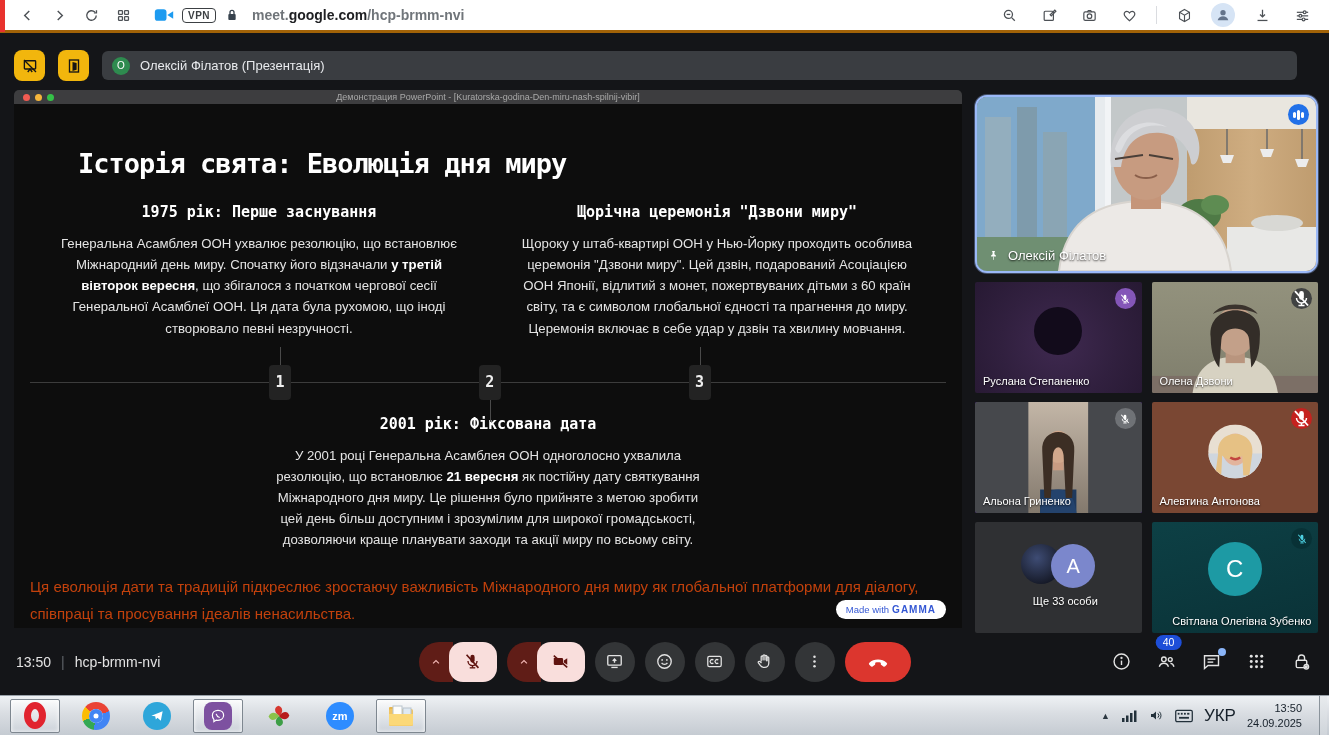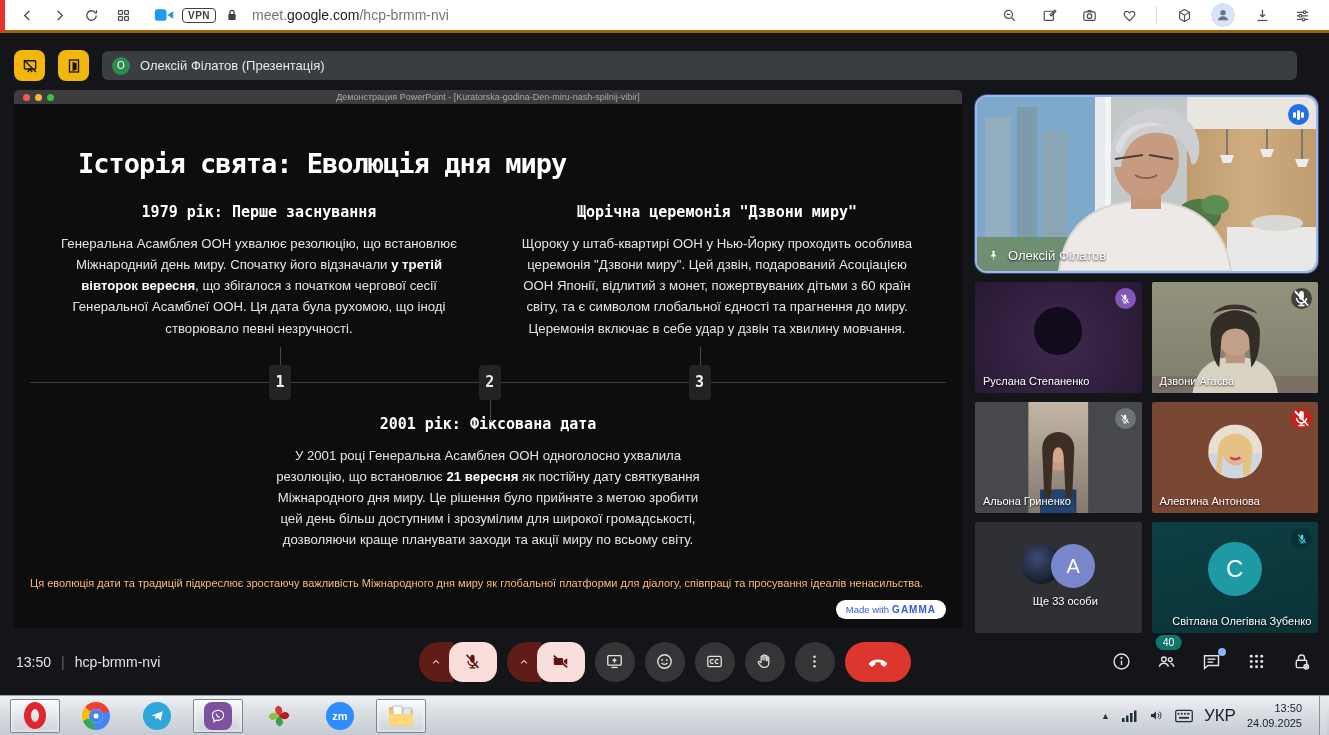--- a/index.html
+++ b/index.html
@@ -7,21 +7,21 @@
               font-family:"Liberation Sans","DejaVu Sans",sans-serif; }
 
   
   .browser { height:33px; background:#fff; display:flex; align-items:center; position:relative; border-bottom:3px solid #a16207; }
   .red-strip { position:absolute; left:0; top:0; width:5px; height:32px; background:#e8322e; }
   .bnav { display:flex; align-items:center; gap:6px; margin-left:14px; }
   .bico { width:26px; height:26px; display:flex; align-items:center; justify-content:center; color:#4d5156; border-radius:50%; }
   .bico svg { width:17px; height:17px; }
   .addr { display:flex; align-items:center; gap:8px; margin-left:18px; }
   .vpn-badge { border:1.6px solid #3c4043; border-radius:4px; font-size:10px; font-weight:bold; color:#3c4043; padding:1px 5px; letter-spacing:.5px; }
-  .url { font-size:14px; margin-left:4px; white-space:nowrap; }
+  .url { font-size:14px; margin-left:4px; white-space:nowrap;font-weight:bold; }
   .url .u1 { color:#70757a; } .url .u2 { color:#202124; } .url .u3 { color:#70757a; }
   .bright { margin-left:auto; display:flex; align-items:center; gap:14px; margin-right:14px; }
   .vsep { width:1px; height:18px; background:#dadce0; }
   .avatar-b { width:24px; height:24px; border-radius:50%; background:#d6e4f5; display:flex; align-items:center; justify-content:center; }
 
   
   .meet { height:662px; background:#141518; display:flex; flex-direction:column; }
   .meet-top { height:57px; display:flex; align-items:center; padding:8px 14px 0 14px; gap:13px; }
   .ybtn { width:31px; height:31px; border-radius:8px; background:#f2b60d; display:flex; align-items:center; justify-content:center; flex:none; color:#151515; }
   .ybtn svg { width:18px; height:18px; }
@@ -45,21 +45,21 @@
   .col-h, .mid-h { font-family:"DejaVu Sans Mono",monospace; font-weight:bold; font-size:15px; color:#fff; margin-bottom:12px; }
   .body-t { font-size:13.2px; line-height:1.6; color:#e4e4e4; }
   .body-t b { color:#fff; }
   .timeline { position:relative; height:40px; margin:24px 16px 4px 16px; }
   .tl-line { position:absolute; top:19px; left:0; right:0; height:1px; background:#3c3c3c; }
   .tl-m { position:absolute; top:2px; transform:translateX(-50%); width:22px; height:35px; background:#232323; border-radius:4px;
           display:flex; align-items:center; justify-content:center; font-family:"DejaVu Sans Mono",monospace; font-weight:bold; font-size:15px; color:#efefef; }
   .tl-m.up::before { content:""; position:absolute; top:-18px; left:50%; width:1px; height:18px; background:#4a4a4a; }
   .tl-m.down::after { content:""; position:absolute; bottom:-22px; left:50%; width:1px; height:22px; background:#4a4a4a; }
   .mid-block { width:440px; margin:12px auto 0 auto; text-align:center; }
-  .slide-footer { font-size:11px; line-height:1.75; color:#fdba74; margin:24px 30px 0 16px; }
+  .slide-footer { font-size:15px; line-height:1.75; color:#c2410c; margin:24px 30px 0 16px; }
   .gamma { position:absolute; right:16px; bottom:9px; background:#fff; border-radius:10px; height:19px; padding:0 10px;
            display:flex; align-items:center; gap:3px; font-size:9.5px; color:#3558d4; }
   .gamma .brand { font-weight:bold; letter-spacing:1px; font-size:10px; }
 
   
   .rail { width:343px; flex:none; display:flex; flex-direction:column; gap:9px; padding-top:5px; }
   .main-tile { height:178px; border-radius:12px; position:relative; overflow:hidden; flex:none;
                border:2px solid #9ab8f7; box-shadow:0 0 0 1px rgba(154,184,247,.35); background:#20242a; }
   .main-tile svg.scene { position:absolute; inset:0; width:100%; height:100%; }
   .namebar { position:absolute; left:10px; bottom:8px; display:flex; align-items:center; gap:8px; color:#fff; font-size:13px; text-shadow:0 1px 2px rgba(0,0,0,.8); }
@@ -94,21 +94,21 @@
   .seg-arrow svg { width:14px; height:14px; }
   .seg-btn { width:48px; height:40px; background:#f9dedc; border-radius:14px; margin-left:-4px; display:flex; align-items:center; justify-content:center; color:#601410; }
   .seg-btn svg { width:19px; height:19px; }
   .rbtn { width:40px; height:40px; border-radius:50%; background:#333537; display:flex; align-items:center; justify-content:center; color:#e3e3e3; }
   .rbtn svg { width:19px; height:19px; }
   .endcall { width:66px; height:40px; border-radius:20px; background:#dc362e; display:flex; align-items:center; justify-content:center; }
   .endcall svg { width:24px; height:24px; }
   .mb-right { margin-left:auto; display:flex; align-items:center; gap:21px; color:#e3e3e3; }
   .mbi { position:relative; width:24px; height:24px; display:flex; align-items:center; justify-content:center; }
   .mbi svg { width:21px; height:21px; }
-  .count-badge { position:absolute; top:-15px; left:50%; transform:translateX(-40%); background:#0f766e; color:#fff; font-size:10.5px; border-radius:9px; padding:1.5px 7px; }
+  .count-badge { position:absolute; top:-15px; left:50%; transform:translateX(-40%); background:#1d4ed8; color:#fff; font-size:10.5px; border-radius:9px; padding:1.5px 7px; }
   .bluedot { position:absolute; top:-2px; right:-3px; width:8px; height:8px; border-radius:50%; background:#8ab4f8; }
 
   
   .taskbar { height:40px; background:linear-gradient(#eef1f4,#d9dde2 45%,#c5cbd2); border-top:1px solid #98a0a8; display:flex; align-items:center; }
   .tb-apps { display:flex; align-items:center; gap:11px; margin-left:10px; }
   .tb-btn { width:50px; height:34px; display:flex; align-items:center; justify-content:center; border-radius:2px; }
   .tb-btn.run { background:linear-gradient(rgba(255,255,255,.75),rgba(205,212,220,.6)); border:1px solid #7e8790; box-shadow:inset 0 0 4px rgba(255,255,255,.9); }
   .opera-o { width:22px; height:27px; border:7px solid #e1242f; border-radius:50%; }
   .chrome { width:28px; height:28px; border-radius:50%;
             background:conic-gradient(from -50deg,#ea4335 0 120deg,#4285f4 120deg 240deg,#34a853 240deg 300deg,#fbbc05 300deg 360deg); position:relative; }
@@ -256,21 +256,21 @@
           <div class="dot r"></div>
           <div class="dot y"></div>
           <div class="dot g"></div>
         </div>
         <div class="ppt-title">Демонстрация PowerPoint - [Kuratorska-godina-Den-miru-nash-spilnij-vibir]</div>
       </div>
       <div class="slide">
         <div class="slide-title">Історія свята: Еволюція дня миру</div>
         <div class="cols">
           <div class="col">
-            <div class="col-h">1979 рік: Перше заснування</div>
+            <div class="col-h">1975 рік: Перше заснування</div>
             <div class="body-t"><span>Генеральна Асамблея ООН ухвалює резолюцію, що встановлює Міжнародний день миру. Спочатку його відзначали </span><b>у третій вівторок вересня</b><span>, що збігалося з початком чергової сесії Генеральної Асамблеї ООН. Ця дата була рухомою, що іноді створювало певні незручності.</span></div>
           </div>
           <div class="col">
             <div class="col-h">Щорічна церемонія "Дзвони миру"</div>
             <div class="body-t">Щороку у штаб-квартирі ООН у Нью-Йорку проходить особлива церемонія "Дзвони миру". Цей дзвін, подарований Асоціацією ООН Японії, відлитий з монет, пожертвуваних дітьми з 60 країн світу, та є символом глобальної єдності та прагнення до миру. Церемонія включає в себе удар у дзвін та хвилину мовчання.</div>
           </div>
         </div>
         <div class="timeline">
           <div class="tl-line"></div>
           <div class="tl-m up" style="left:27.3%">1</div>
@@ -380,21 +380,21 @@
           </svg>
           <div class="micb" style="background:rgba(50,53,56,.85)">
             <svg viewBox="0 0 24 24" fill="#fff">
                 <rect x="9.3" y="3.5" width="5.4" height="10" rx="2.7"></rect>
                 <path d="M6.3 11.5a5.7 5.7 0 0 0 11.4 0" fill="none" stroke="#fff" stroke-width="1.7"></path>
                 <line x1="12" y1="17.2" x2="12" y2="20" stroke="#fff" stroke-width="1.7"></line>
                 <line x1="8.5" y1="20" x2="15.5" y2="20" stroke="#fff" stroke-width="1.7"></line>
                 <line x1="4.5" y1="3.5" x2="19.5" y2="20" stroke="#fff" stroke-width="2.1"></line>
               </svg>
           </div>
-          <div class="tname">Дзвони Агаєва</div>
+          <div class="tname">Олена Дзвони</div>
         </div>
 
         <div class="tile t-alona">
           <svg class="scene2" viewBox="0 0 166 104" preserveAspectRatio="xMidYMid slice">
             <rect width="166" height="104" fill="#46484c"></rect>
             <rect x="55" y="0" width="56" height="104" fill="url(#g3)"></rect>
             <rect x="66" y="82" width="34" height="22" fill="#1f3a5e"></rect>
             <path d="M66 104c2-16 8-22 17-22s15 6 17 22z" fill="#24436d"></path>
             <rect x="78" y="52" width="10" height="12" fill="#c99c82"></rect>
             <ellipse cx="83" cy="42" rx="12" ry="15" fill="#d2a88c"></ellipse>

